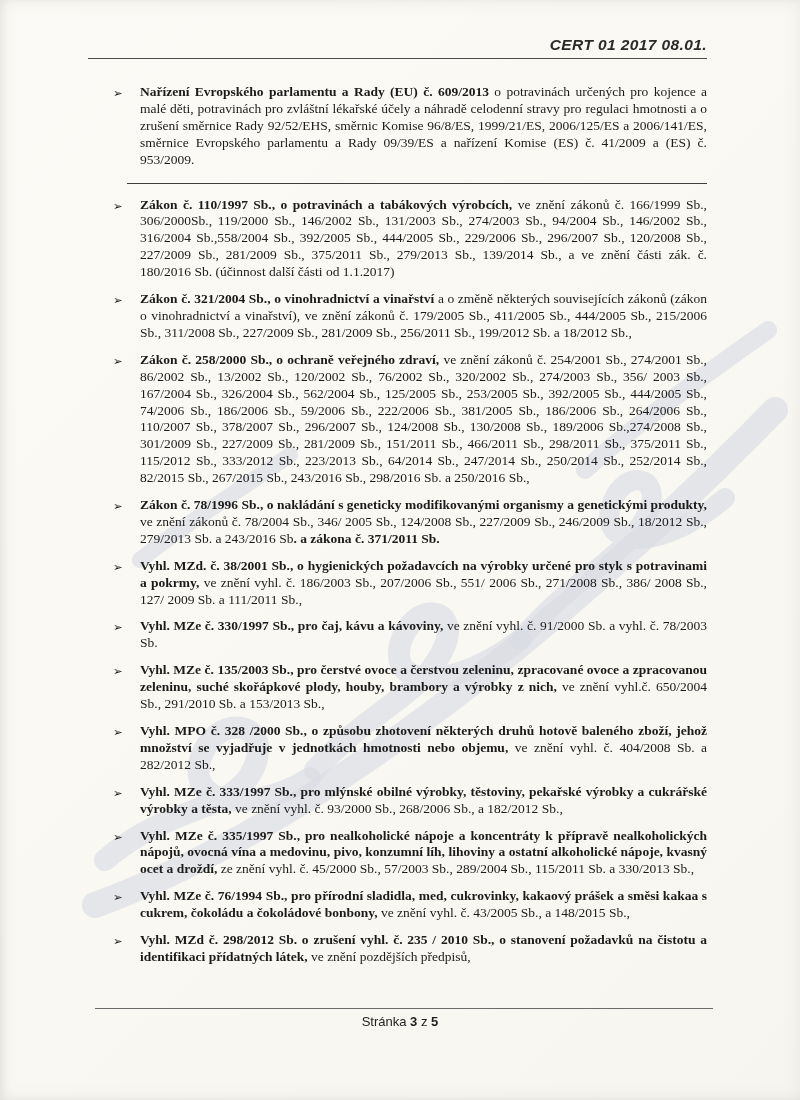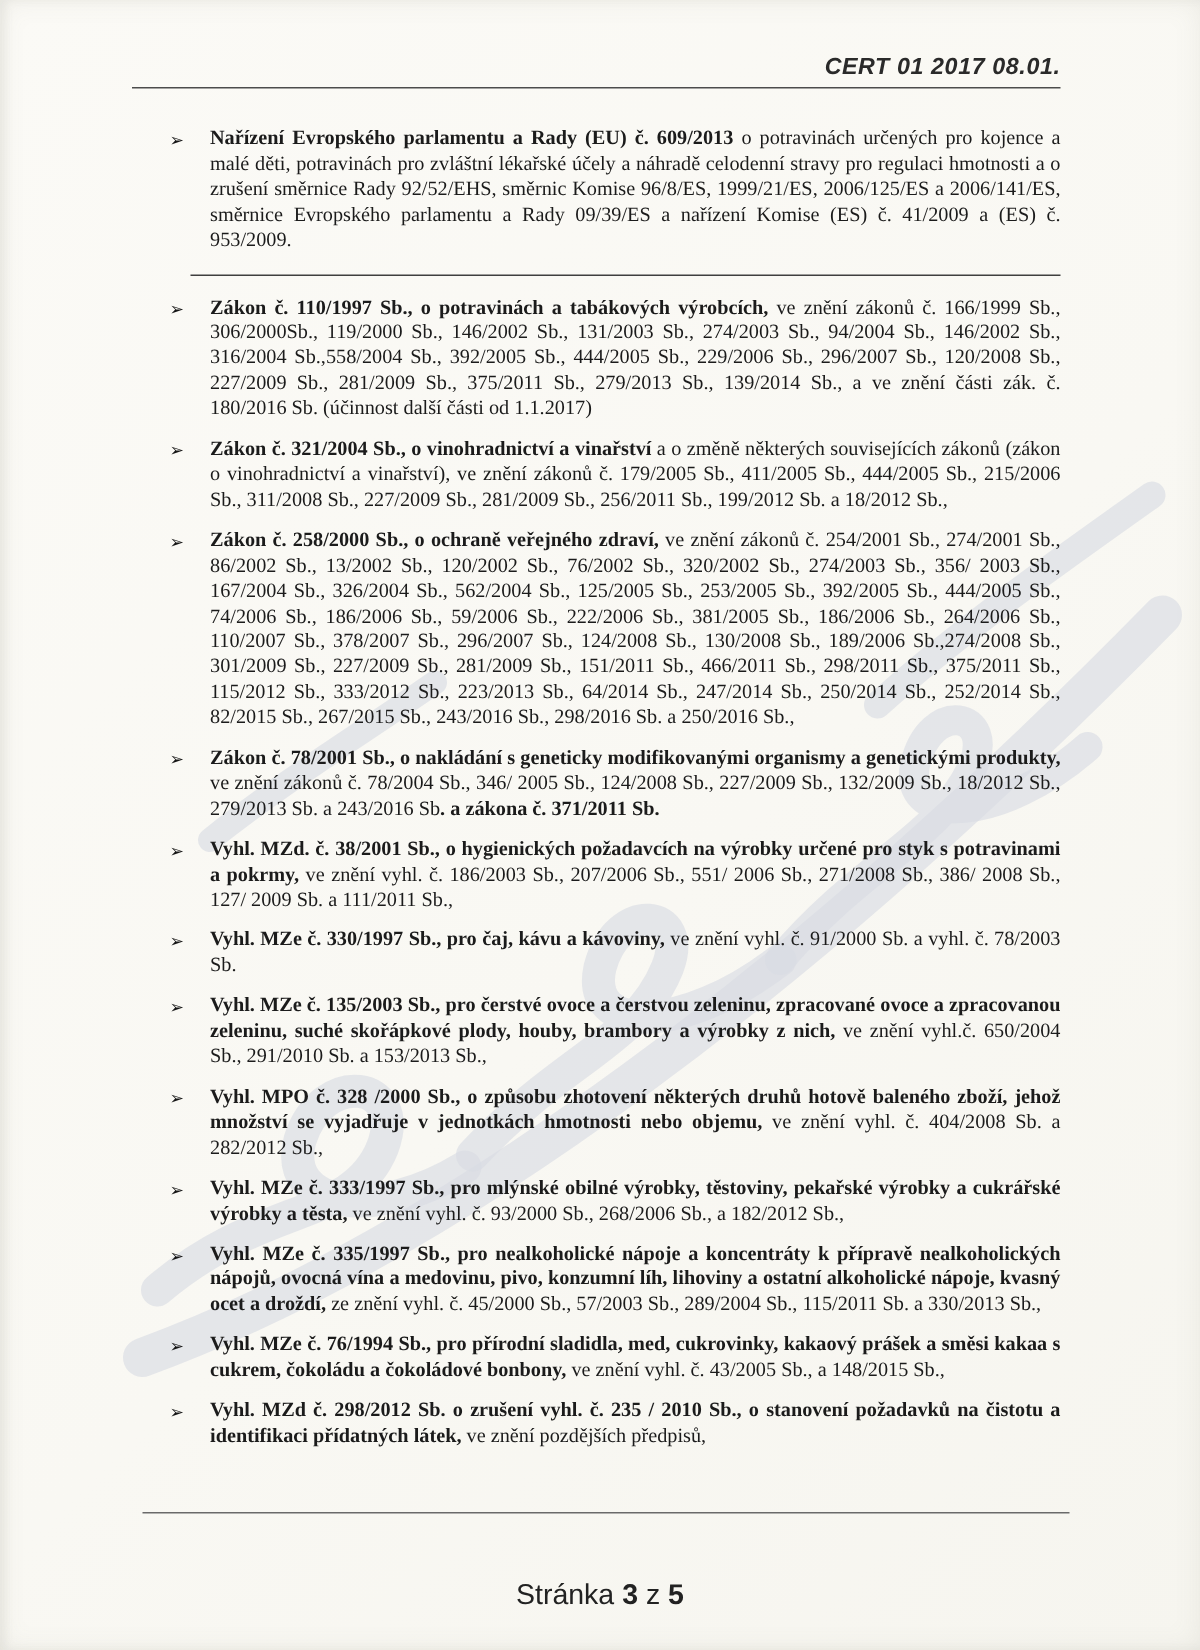--- a/index.html
+++ b/index.html
@@ -62,21 +62,21 @@
   }
 
   .doc-footer-rule{
     position:absolute;top:1008px;left:95px;right:87px;
     border-top:1.5px solid #6a6a6a;
   }
   .doc-footer-text{
     position:absolute;top:1014px;left:0;right:0;
     text-align:center;
     font-family:"Liberation Sans", sans-serif;
-    font-size:19px;color:#222;margin-top:39px;
+    font-size:13px;color:#222;
   }
   .doc-footer-text span{white-space:pre;}
   .doc-footer-text .b{font-weight:bold;}
 </style>
 </head>
 <body>
 
 <div class="page">
 
   <svg class="watermark" viewBox="0 0 800 1100" xmlns="http://www.w3.org/2000/svg" aria-hidden="true">
@@ -108,21 +108,21 @@
         <div class="item">
           <span class="bullet">➢</span>
           <div class="itext"><span class="b">Zákon č. 321/2004 Sb., o vinohradnictví a vinařství</span><span> a o změně některých souvisejících zákonů (zákon o vinohradnictví a vinařství), ve znění zákonů č. 179/2005 Sb., 411/2005 Sb., 444/2005 Sb., 215/2006 Sb., 311/2008 Sb., 227/2009 Sb., 281/2009 Sb., 256/2011 Sb., 199/2012 Sb. a 18/2012 Sb.,</span></div>
         </div>
         <div class="item">
           <span class="bullet">➢</span>
           <div class="itext"><span class="b">Zákon č. 258/2000 Sb., o ochraně veřejného zdraví,</span><span> ve znění zákonů č. 254/2001 Sb., 274/2001 Sb., 86/2002 Sb., 13/2002 Sb., 120/2002 Sb., 76/2002 Sb., 320/2002 Sb., 274/2003 Sb.,  356/ 2003 Sb., 167/2004 Sb., 326/2004 Sb.,  562/2004 Sb., 125/2005 Sb., 253/2005 Sb., 392/2005 Sb.,  444/2005 Sb., 74/2006 Sb., 186/2006 Sb., 59/2006 Sb., 222/2006 Sb., 381/2005 Sb., 186/2006 Sb., 264/2006 Sb., 110/2007 Sb., 378/2007 Sb.,  296/2007 Sb., 124/2008 Sb., 130/2008 Sb., 189/2006 Sb.,274/2008 Sb., 301/2009 Sb., 227/2009 Sb., 281/2009 Sb., 151/2011 Sb., 466/2011 Sb., 298/2011 Sb., 375/2011 Sb., 115/2012 Sb., 333/2012 Sb., 223/2013 Sb., 64/2014 Sb., 247/2014 Sb., 250/2014 Sb., 252/2014 Sb., 82/2015 Sb., 267/2015 Sb., 243/2016 Sb., 298/2016 Sb. a 250/2016 Sb.,</span></div>
         </div>
         <div class="item">
           <span class="bullet">➢</span>
-          <div class="itext"><span class="b">Zákon č. 78/2001 Sb., o nakládání s geneticky modifikovanými organismy a genetickými produkty,</span><span> ve znění zákonů č. 78/2004 Sb., 346/ 2005 Sb., 124/2008 Sb., 227/2009 Sb., 132/2009 Sb., 18/2012 Sb., 279/2013 Sb. a 243/2016 Sb</span><span class="b">. a zákona č. 371/2011 Sb.</span></div>
+          <div class="itext"><span class="b">Zákon č. 78/1996 Sb., o nakládání s geneticky modifikovanými organismy a genetickými produkty,</span><span> ve znění zákonů č. 78/2004 Sb., 346/ 2005 Sb., 124/2008 Sb., 227/2009 Sb., 246/2009 Sb., 18/2012 Sb., 279/2013 Sb. a 243/2016 Sb</span><span class="b">. a zákona č. 371/2011 Sb.</span></div>
         </div>
         <div class="item">
           <span class="bullet">➢</span>
           <div class="itext"><span class="b">Vyhl. MZd. č. 38/2001 Sb., o hygienických požadavcích na výrobky určené pro styk s potravinami a pokrmy,</span><span> ve znění vyhl. č. 186/2003 Sb., 207/2006 Sb., 551/ 2006 Sb., 271/2008 Sb., 386/ 2008 Sb., 127/ 2009 Sb. a  111/2011 Sb.,</span></div>
         </div>
         <div class="item">
           <span class="bullet">➢</span>
           <div class="itext"><span class="b">Vyhl. MZe č. 330/1997 Sb., pro čaj, kávu a kávoviny,</span><span> ve znění vyhl. č. 91/2000 Sb. a vyhl. č. 78/2003 Sb.</span></div>
         </div>
         <div class="item">

